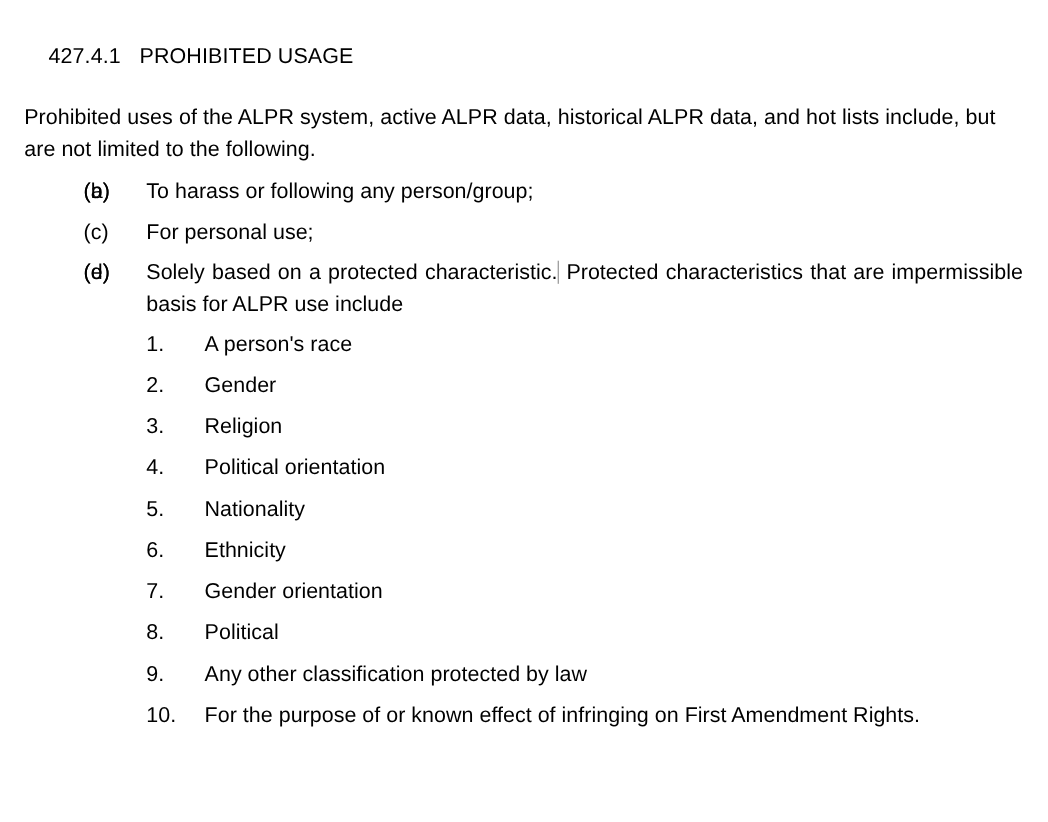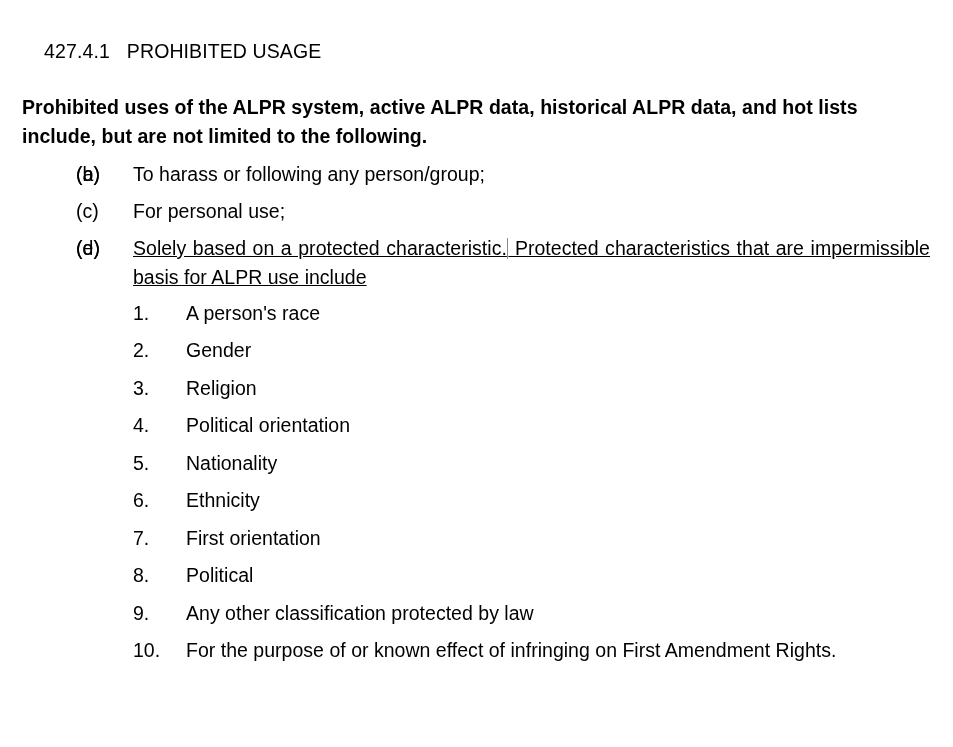--- a/index.html
+++ b/index.html
@@ -41,21 +41,20 @@
   .section-heading .title { }
 
   .intro {
     font-size: 19.5px;
     line-height: 29px;
     margin: 0;
     padding: 0;
     text-align: left;
     max-width: 910px;
     letter-spacing: 0.05px;
-    font-weight: bold;
   }
 
   
   .alpha-list {
     margin: 9px 0 0 0;
     padding: 0;
     list-style: none;
   }
   .alpha-item {
     position: relative;
@@ -72,21 +71,20 @@
     width: 48px;
     text-align: left;
   }
   .alpha-item > .body {
     display: block;
   }
   .alpha-item.justify > .body {
     text-align: justify;
     text-align-last: left;
     max-width: 797px;
-    text-decoration: underline;
   }
 
   
   .caret {
     display: inline-block;
     width: 1.5px;
     height: 21px;
     background: #8a8a8a;
     vertical-align: -4px;
     margin: 0 0 0 0px;
@@ -179,21 +177,21 @@
       <span class="body">Nationality</span>
     </li>
 
     <li class="num-item">
       <span class="marker">6.</span>
       <span class="body">Ethnicity</span>
     </li>
 
     <li class="num-item">
       <span class="marker">7.</span>
-      <span class="body">First orientation</span>
+      <span class="body">Gender orientation</span>
     </li>
 
     <li class="num-item">
       <span class="marker">8.</span>
       <span class="body">Political</span>
     </li>
 
     <li class="num-item">
       <span class="marker">9.</span>
       <span class="body">Any other classification protected by law</span>

